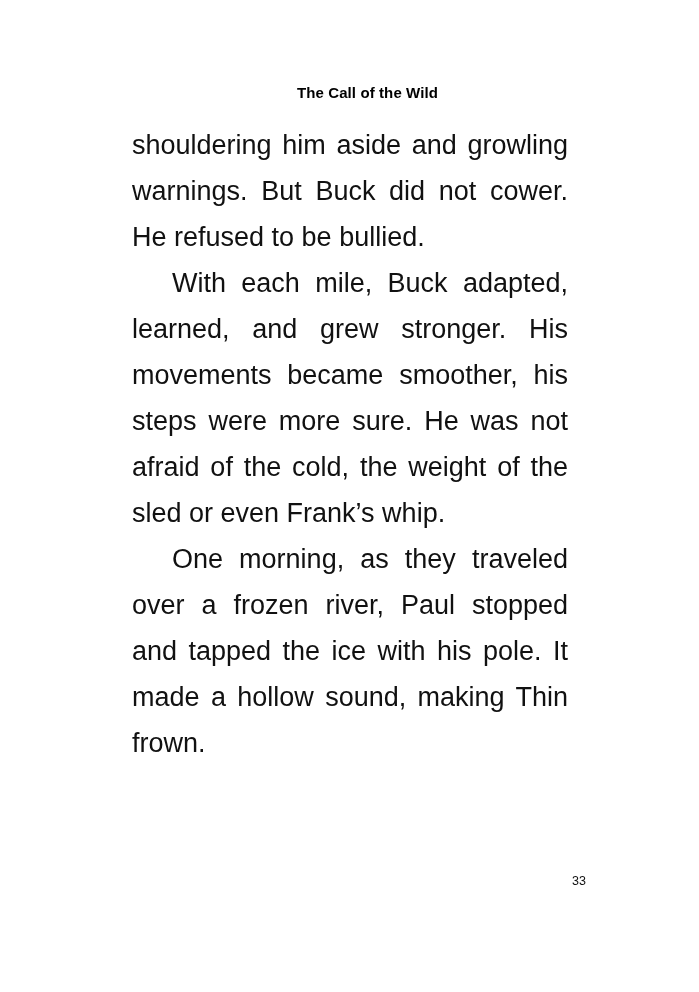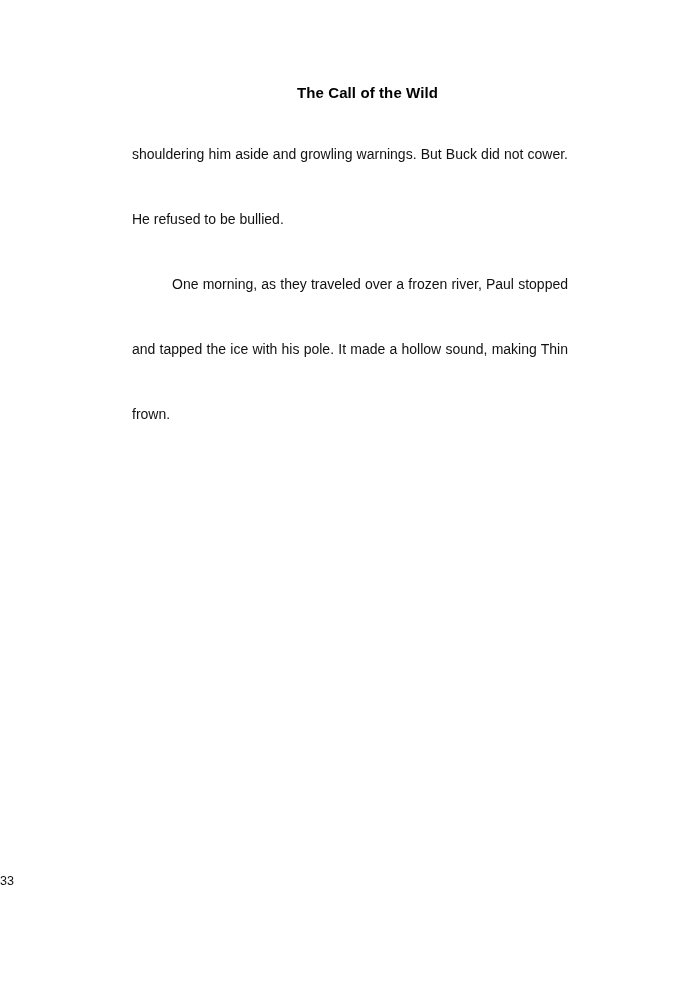--- a/index.html
+++ b/index.html
@@ -34,47 +34,48 @@
     padding-left: 18px;
   }
   .body-text {
     position: absolute;
     top: 122px;
     left: 132px;
     width: 436px;
   }
   .para {
     margin: 0 0 0 0;
-    font-size: 14px;
-    line-height: 65px;
+    font-size: 27px;
+    line-height: 46px;
     text-align: justify;
     text-justify: inter-word;
     color: #111111;
   }
   .para.indent {
     text-indent: 40px;
   }
   
   .folio {
     position: absolute;
     top: 874px;
     left: 0;
     width: 586px;
-    text-align: left;
+    text-align: right;
     font-size: 12.5px;
     color: #111111;
   }
 </style>
 </head>
 <body>
 
 <div class="page">
 
   <div class="running-head">The Call of the Wild</div>
 
   <div class="body-text">
     <p class="para">shouldering him aside and growling warnings. But Buck did not cower. He refused to be bullied.</p>
+    <p class="para indent">With each mile, Buck adapted, learned, and grew stronger. His movements became smoother, his steps were more sure. He was not afraid of the cold, the weight of the sled or even Frank’s whip.</p>
     <p class="para indent">One morning, as they traveled over a frozen river, Paul stopped and tapped the ice with his pole. It made a hollow sound, making Thin frown.</p>
   </div>
 
   <div class="folio">33</div>
 
 </div>
 
 </body></html>

